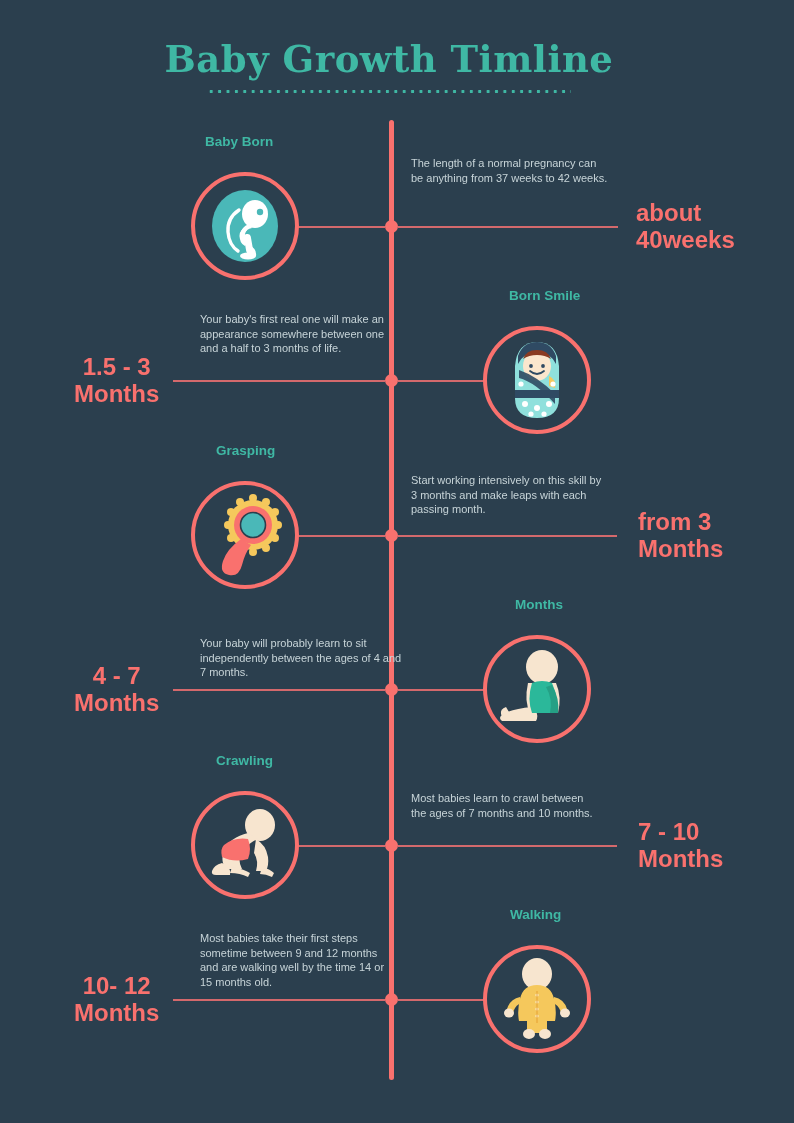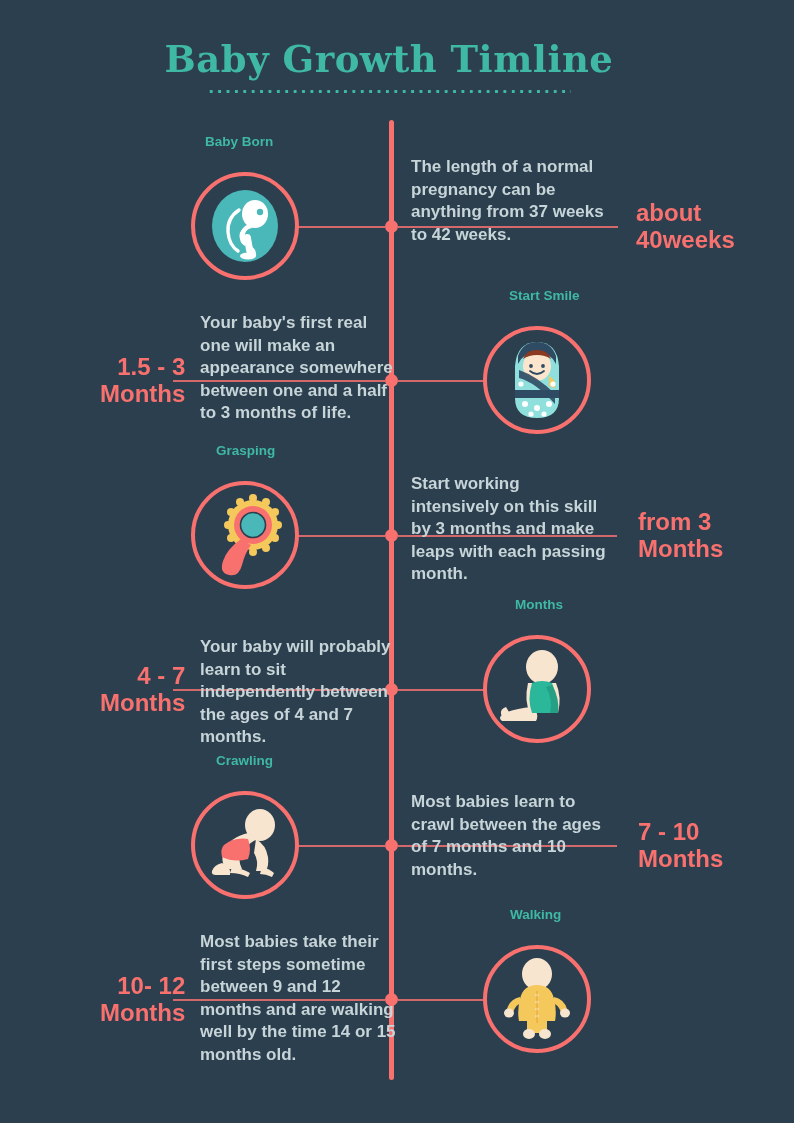--- a/index.html
+++ b/index.html
@@ -76,38 +76,38 @@
     font-size: 13.5px;
     font-weight: bold;
     white-space: nowrap;
   }
   .cap-left  { left: 205px; top: -92px; text-align: right; }
   .cap-right { left: 509px; top: -92px; }
 
   .desc {
     position: absolute;
     color: #c7d4d8;
-    font-size: 17px;
+    font-size: 11px;
     line-height: 1.33;
-    font-weight: bold;
+    font-weight: normal;
     width: 200px;
   }
   .desc-right { left: 411px; }
   .desc-left  { left: 178px; margin-left: 22px; }
 
   .age {
     position: absolute;
     color: #f9716e;
     font-size: 24px;
     font-weight: bold;
     line-height: 1.12;
     white-space: pre-line;
   }
   .age-right { left: 636px; top: -26px; text-align: left; }
-  .age-left  { left: 100px; top: -26px; text-align: right; }
+  .age-left  { left: 74px; top: -26px; text-align: center; }
 
   svg { display: block; overflow: visible; }
 </style>
 </head>
 <body>
 
 <div class="page">
 
   <div class="title-block">
     <div class="title">Baby Growth Timline</div>
@@ -144,21 +144,21 @@
     <div class="desc desc-right" style="top:-70px; width:198px">The length of a normal pregnancy can be anything from 37 weeks to 42 weeks.</div>
     <div class="age age-right">about
 40weeks</div>
   </div>
 
   <div class="row" style="top:380px">
     <div class="node"></div>
     <div class="connector conn-left" style="width:212px"></div>
     <div class="connector conn-right" style="width:88px"></div>
 
-    <div class="caption cap-right">Start Smile</div>
+    <div class="caption cap-right">Born Smile</div>
 
     <div class="medallion right">
       <span>
         <svg width="80" height="84" viewBox="0 0 80 84">
           <path d="M40 4 q20 0 22 24 l0 32 q0 20 -22 20 q-22 0 -22 -20 l0 -32 q2 -24 22 -24 z" fill="#8fe0dc"></path>
           <path d="M40 4 q-14 0 -19 14 l0 8 q6 -12 19 -12 q13 0 19 12 l0 -8 q-5 -14 -19 -14 z" fill="#2f4a63"></path>
           <ellipse cx="40" cy="28" rx="14" ry="15" fill="#fbe6cd"></ellipse>
           <path d="M40 12 q-11 0 -14 9 q6 -4 14 -4 q8 0 14 4 q-3 -9 -14 -9 z" fill="#8a3b22"></path>
           <circle cx="34" cy="28" r="1.9" fill="#2f4a63"></circle>
           <circle cx="46" cy="28" r="1.9" fill="#2f4a63"></circle>

